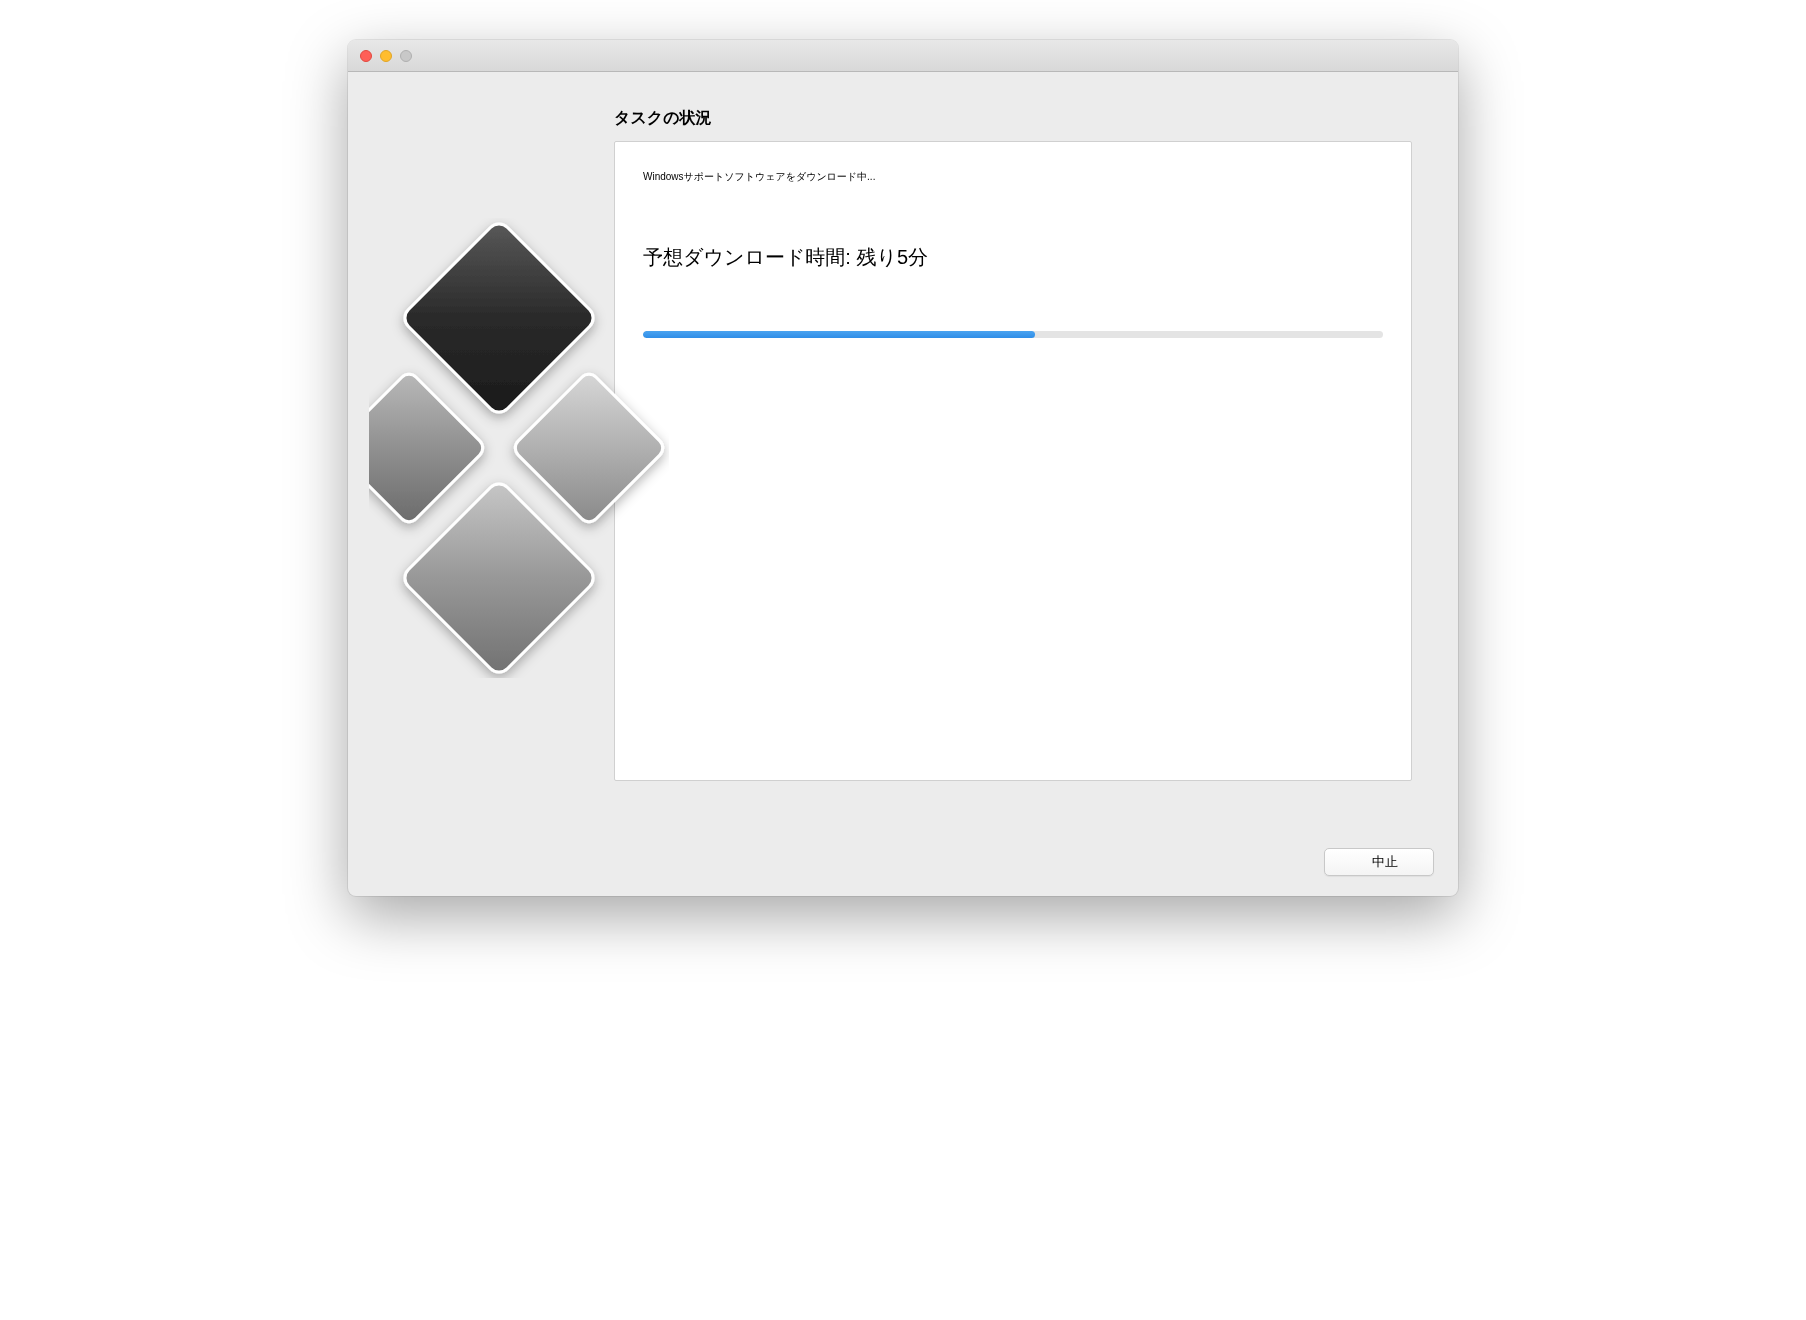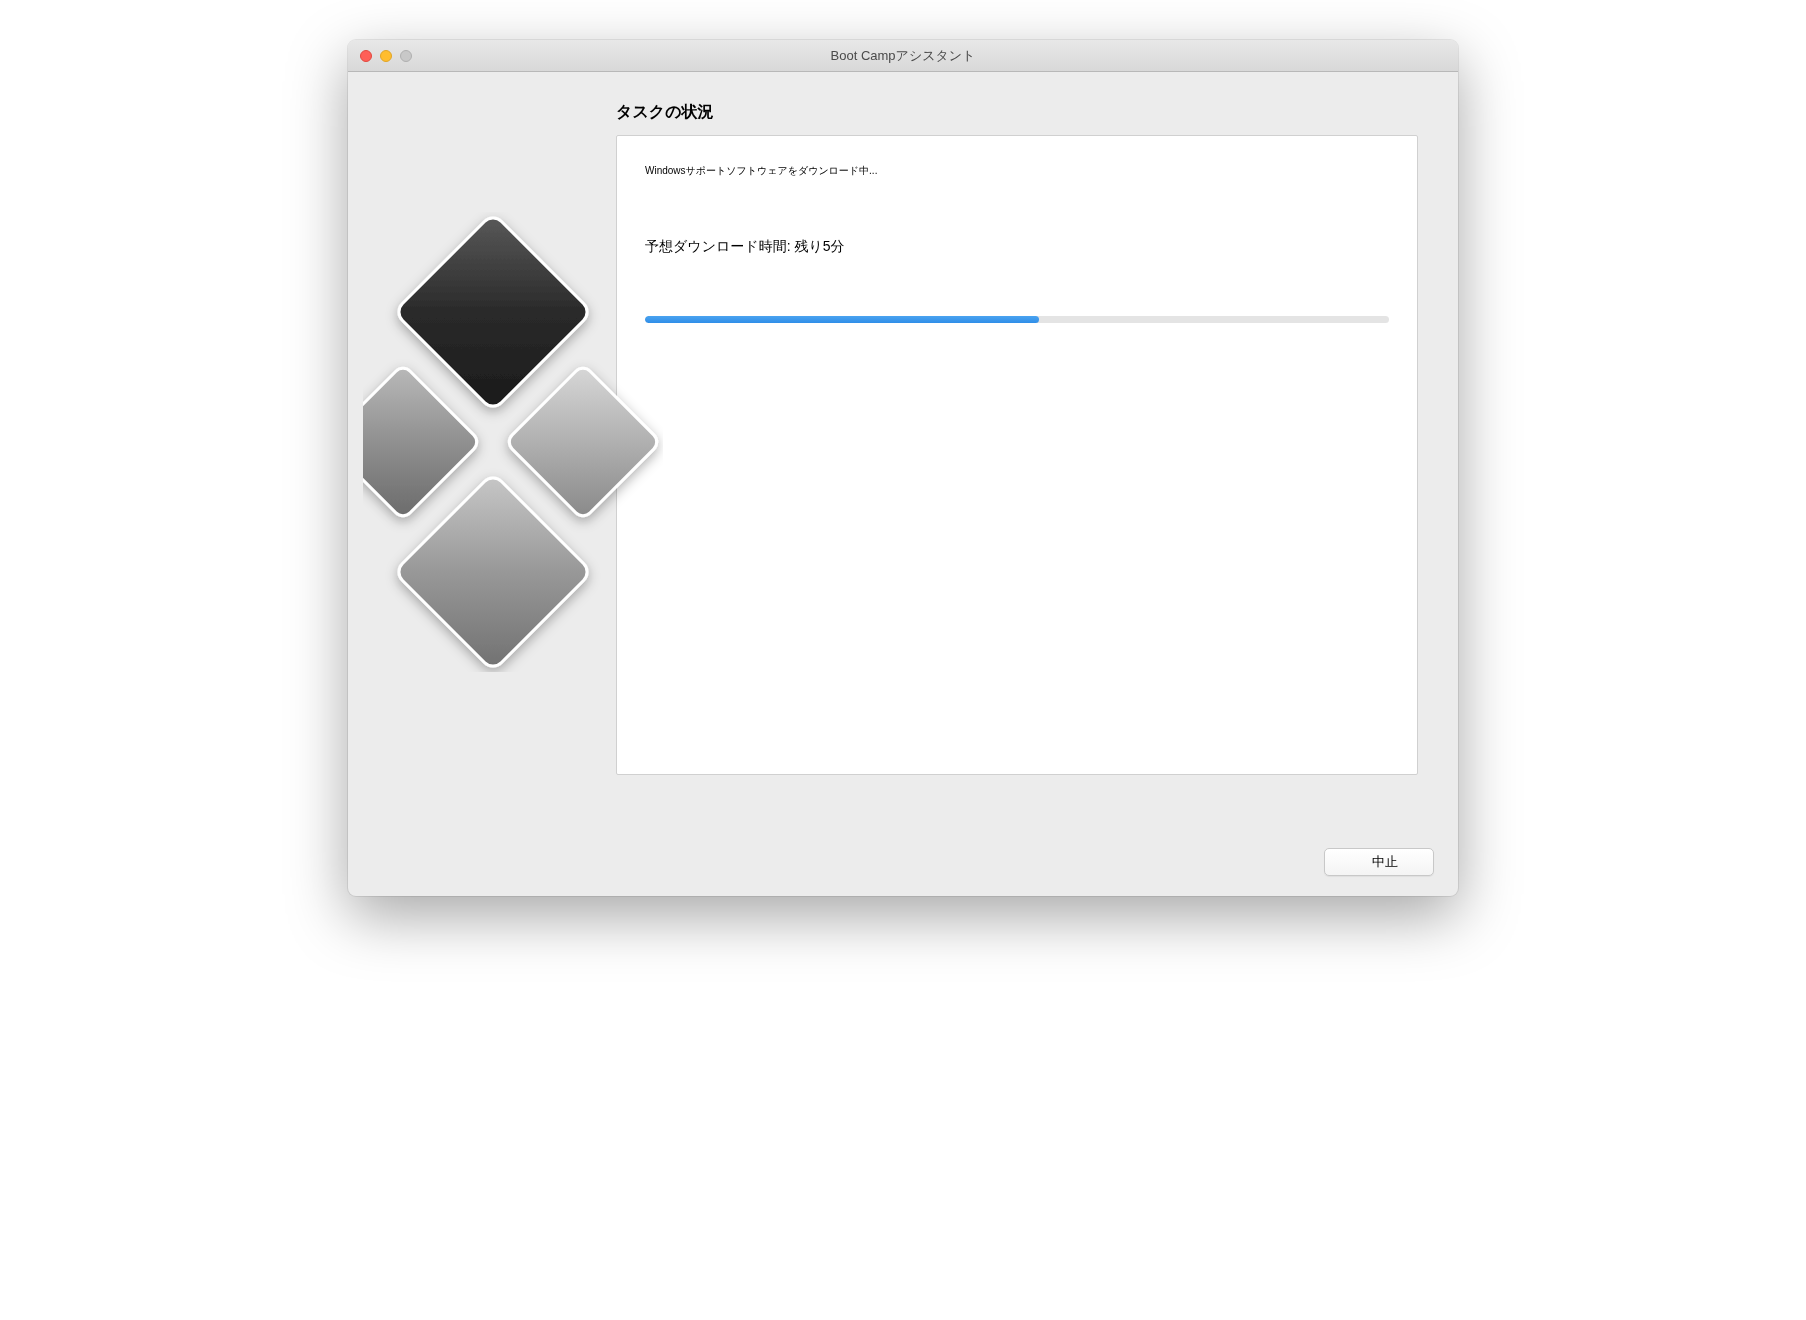--- a/index.html
+++ b/index.html
@@ -50,24 +50,23 @@
       position: absolute;
       left: 0;
       right: 0;
       text-align: center;
       font-size: 13px;
       color: #4a4a4a;
       pointer-events: none;
     }
     .content-area {
       display: flex;
-      padding: 10px;
+      padding: 16px;
       position: relative;
       min-height: 760px;
-      gap: 8px;
     }
     .sidebar-icon-wrap {
       width: 250px;
       flex-shrink: 0;
       position: relative;
     }
     .bootcamp-icon {
       position: absolute;
       top: 130px;
       left: 5px;
@@ -89,21 +88,21 @@
       border-radius: 2px;
       padding: 28px 28px;
       height: 640px;
     }
     .status-text {
       font-size: 10px;
       color: #000;
       margin-bottom: 60px;
     }
     .eta-text {
-      font-size: 14px;
+      font-size: 20px;
       color: #000;
       margin-bottom: 60px;
     }
     .progress-bar {
       width: 100%;
       height: 7px;
       background: #e4e4e4;
       border-radius: 4px;
       overflow: hidden;
       position: relative;
@@ -136,21 +135,20 @@
 <body>
 
 <div class="window">
 
   <div class="titlebar">
     <div class="traffic-lights">
       <div class="traffic-light tl-close"></div>
       <div class="traffic-light tl-min"></div>
       <div class="traffic-light tl-max"></div>
     </div>
-    <div class="title-text">Boot Campアシスタント</div>
   </div>
 
   <div class="content-area">
 
     <div class="sidebar-icon-wrap">
       <div class="bootcamp-icon">
         <svg width="300" height="460" viewBox="0 0 300 460">
           <defs>
             <linearGradient id="gTop" x1="0%" y1="0%" x2="100%" y2="100%">
               <stop offset="0%" stop-color="#5a5a5a"></stop>

